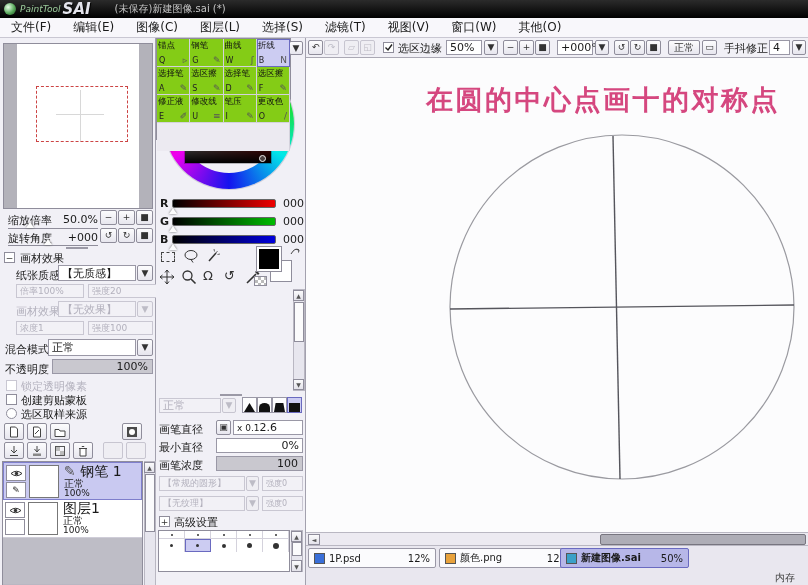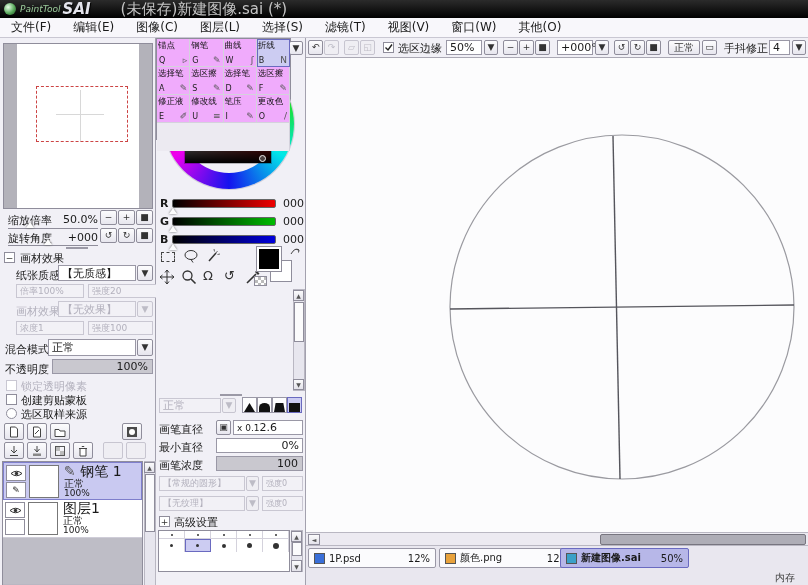--- a/index.html
+++ b/index.html
@@ -19,21 +19,21 @@
   .lbl.gray{color:#b3b1bd}
   .spread{justify-content:space-between;width:100%}
   
   #titlebar{left:0;top:0;width:808px;height:18px;background:linear-gradient(#2b2b2b,#000);
             display:flex;align-items:center}
   .swirl{width:12px;height:12px;border-radius:50%;margin-left:4px;
          background:radial-gradient(circle at 35% 35%,#eaffea,#58a85a 55%,#1d4d20)}
   .brand{font-style:italic;font-size:9px;color:#9ccc9c;margin-left:4px}
   .brand2{font-style:italic;font-weight:bold;font-size:15px;margin-left:2px;color:#e4e4ec;
           text-shadow:1px 1px 1px #000}
-  .wtitle{font-size:15px;color:#c4c4c4;margin-left:30px}
+  .wtitle{font-size:10px;color:#c4c4c4;margin-left:24px}
   
   #menubar{left:0;top:18px;width:808px;height:20px;background:#f8f7fb;
            border-bottom:1px solid #c9c7d2;display:flex;align-items:center}
   .mitem{padding:0 11px;font-size:12px;color:#1a1a1a;height:100%;display:flex;align-items:center}
   
   #leftpanel{left:0;top:38px;width:156px;height:547px;background:#f1f0f6;border-right:1px solid #a3a1ae}
   #midpanel{left:156px;top:38px;width:150px;height:547px;background:#f1f0f6;border-right:1px solid #a3a1ae}
   #canvascol{left:306px;top:38px;width:502px;height:547px}
   
   #nav{left:3px;top:5px;width:150px;height:166px;background:#fff;border:1px solid #8f8d9b}
@@ -77,21 +77,21 @@
          box-shadow:0 0 0 1px #cfcdd8}
   #wheelhole{left:24px;top:37px;width:98px;height:98px;border-radius:50%;background:#f1f0f6}
   #svsq{left:29px;top:57px;width:86px;height:68px;
         background:linear-gradient(to bottom,rgba(0,0,0,0),#000),linear-gradient(to right,#fff,#f00);
         box-shadow:0 0 0 1px rgba(0,0,0,.25)}
   .ringmark{position:absolute;width:8px;height:8px;border:1.5px solid #222;border-radius:50%;background:rgba(255,255,255,.25)}
   .cslider{position:absolute;height:9px;width:104px;border:1px solid #666;border-radius:2px}
   
   #toolgrid{left:1px;top:251px;width:135px;height:102px;background:#fff;border:1px solid #8f8d9b;
             display:grid;grid-template-columns:repeat(4,1fr);grid-auto-rows:28px}
-  .tcell{position:relative;border-right:1px solid #d4d2dc;border-bottom:1px solid #d4d2dc;background:#f0abfc}
+  .tcell{position:relative;border-right:1px solid #d4d2dc;border-bottom:1px solid #d4d2dc;background:#84cc16}
   .tcell.sel{background:#ccccf2;outline:1px solid #6a6ac0;outline-offset:-1px}
   .tname{position:absolute;left:1px;top:1px;font-size:8.5px;white-space:nowrap;color:#111}
   .tkey{position:absolute;left:2px;bottom:1px;font-size:8px;color:#222}
   .tglyph{position:absolute;right:2px;bottom:1px;font-size:9px;color:#555}
   .trow-empty{grid-column:1/5;background:#eceaf1;border-bottom:none}
   
   .eshape{position:absolute;width:15px;height:16px;border:1px solid #9a98a6;background:#fdfdfe;
           display:flex;align-items:flex-end;justify-content:center}
   .eshape.sel{background:#ccccf2;border-color:#6a6ac0}
   .eshape i{display:block;width:11px;height:9px;background:#111}
@@ -593,20 +593,21 @@
       </div>
     <div class="btn" style="left:396px;top:2px;width:15px;height:15px">▭</div>
     <span class="lbl" style="left:418px;top:3px">手抖修正</span>
     <div class="box" style="left:463px;top:2px;width:21px;height:15px">
         <span>4</span>
       </div>
     <div class="btn" style="left:486px;top:2px;width:14px;height:15px">▼</div>
   </div>
 
   <div id="canvas" class="p">
+    <span id="annotation" style="color:#d5477f">在圆的中心点画十的对称点</span>
     <svg class="p" style="left:0;top:0" width="502" height="474" viewBox="0 0 502 474">
       <circle cx="316" cy="249" r="172" fill="none" stroke="#9a9aa0" stroke-width="1.2"></circle>
       <line x1="307" y1="78" x2="314" y2="421" stroke="#55555c" stroke-width="1.4"></line>
       <line x1="144" y1="251" x2="488" y2="247" stroke="#55555c" stroke-width="1.4"></line>
     </svg>
   </div>
 
   <div id="chscroll" class="p">
     <div class="sbtn" style="left:2px;top:1px">◄</div>
     <div id="chthumb"></div>

